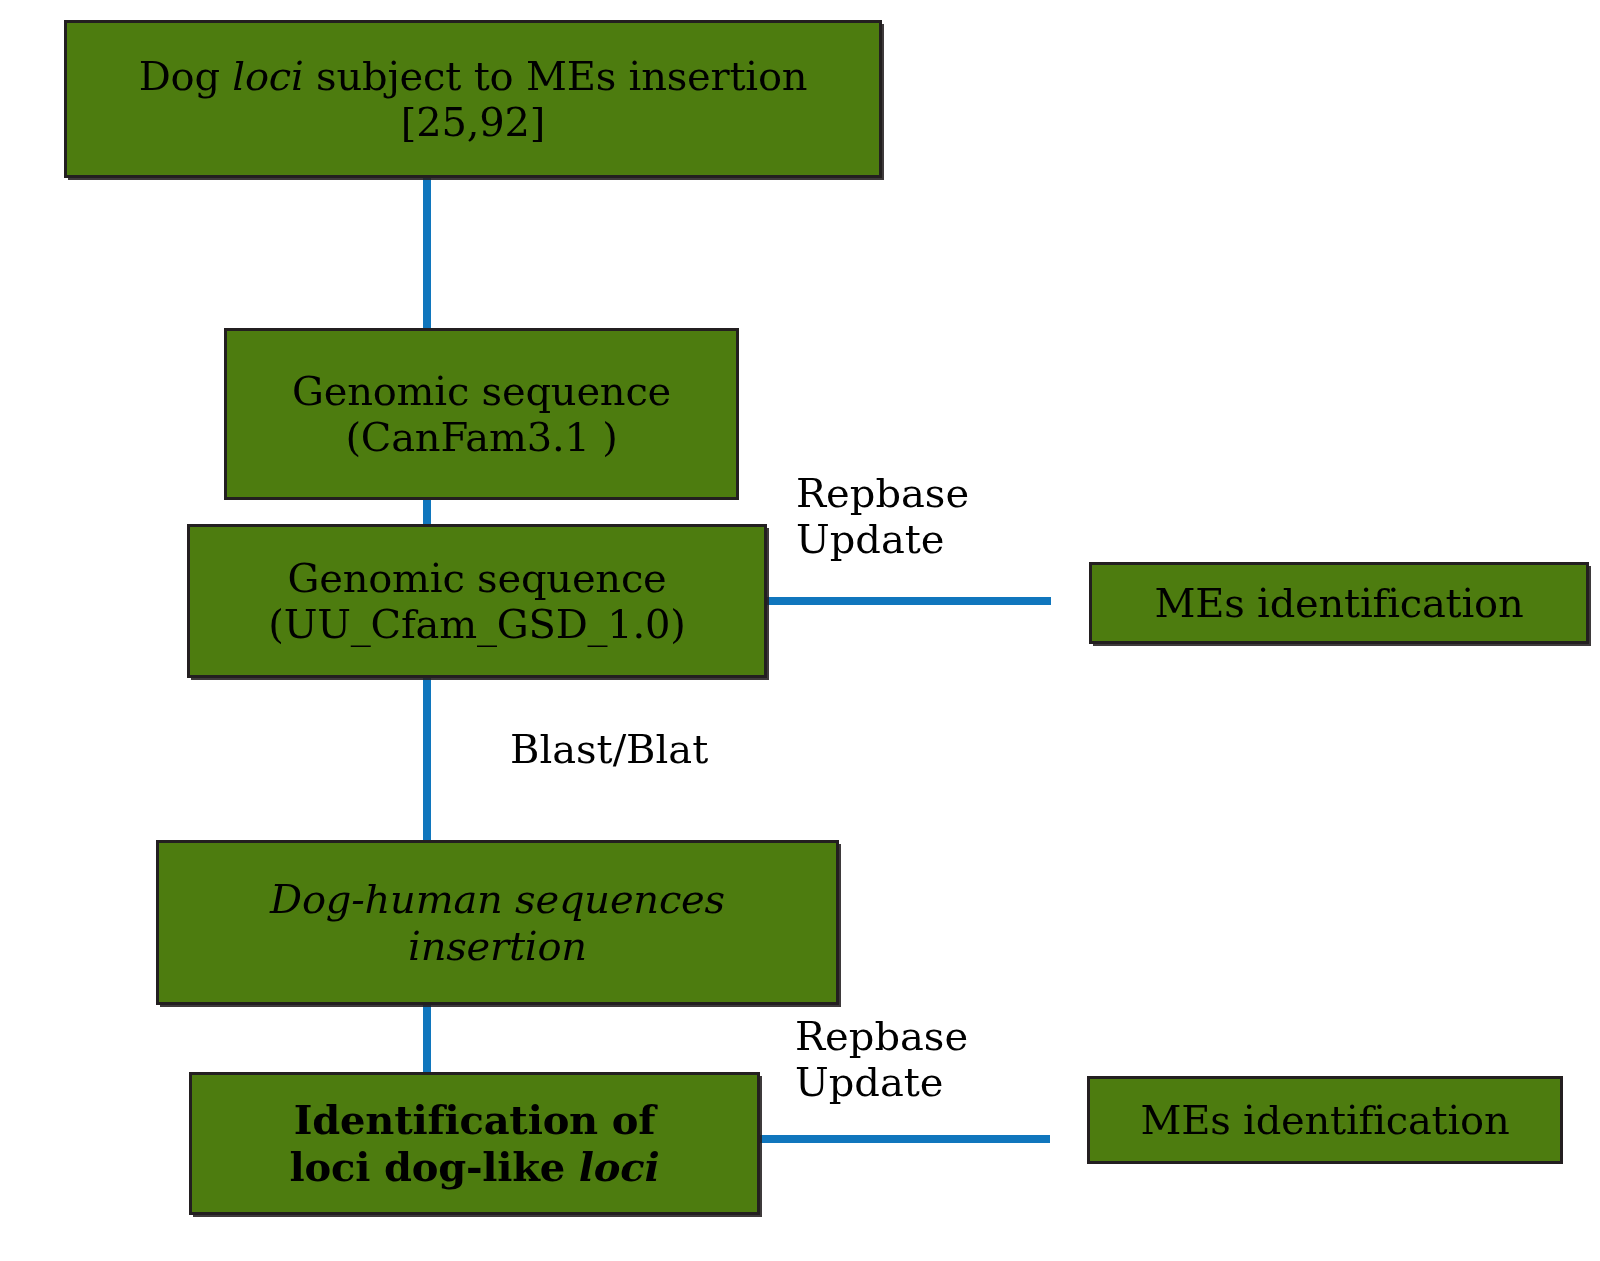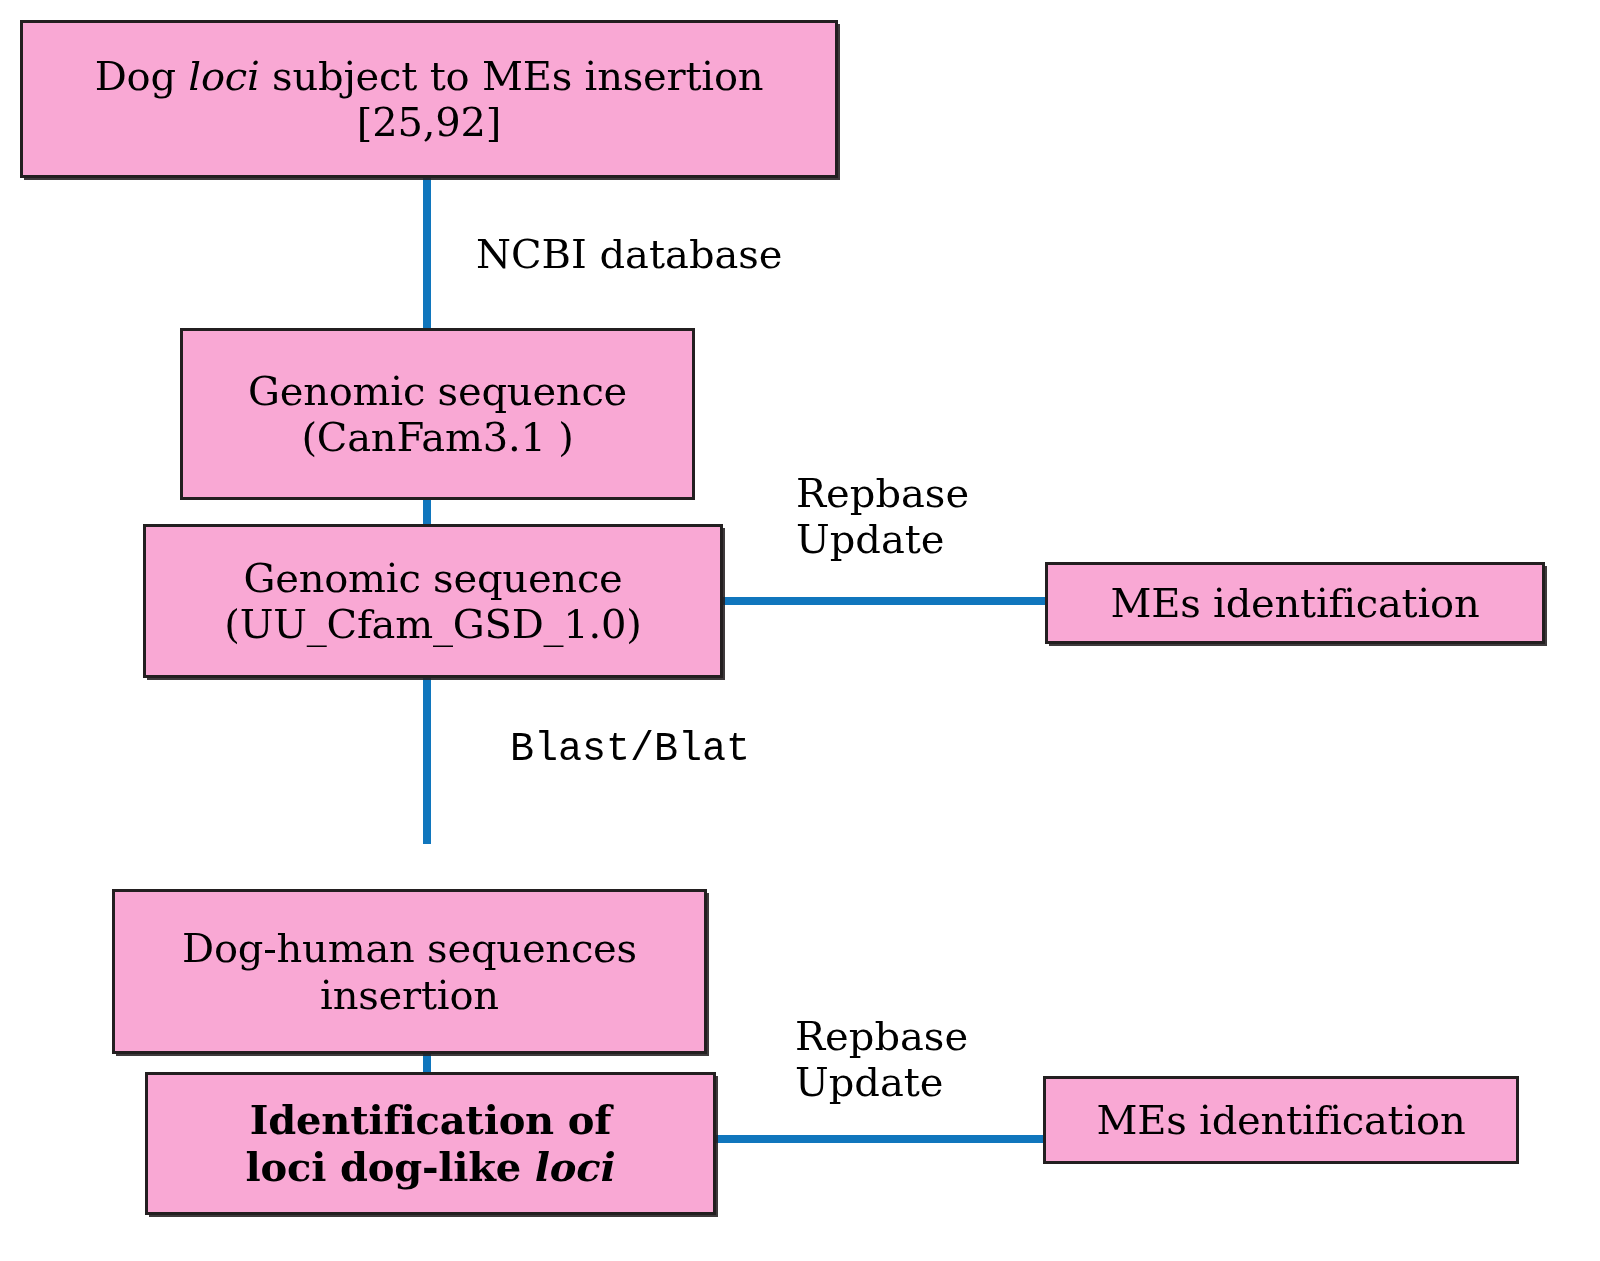--- a/index.html
+++ b/index.html
@@ -15,27 +15,28 @@
     background: #ffffff;
     overflow: hidden;
     font-family: "DejaVu Serif", "Liberation Serif", serif;
     color: #000000;
   }
 
   
   .node {
     position: absolute;
     box-sizing: border-box;
-    background: #f9a8d4;
+    background: #4d7c0f;
     border: 3px solid #231f20;
     display: flex;
     align-items: center;
     justify-content: center;
     text-align: center;
     z-index: 3;
+    margin-left: 44px;
   }
   .node .txt {
     display: block;
     line-height: 1.16;
     letter-spacing: -0.2px;
     padding: 0 10px;
     white-space: pre-line;
   }
   .node.shadowed {
     box-shadow: 3px 3px 0 -1px rgba(35,31,32,0.88);
@@ -47,21 +48,21 @@
 
   #node-canfam        { left: 180px;  top: 328px;  width: 515px; height: 172px; }
   #node-canfam .txt   { font-size: 40px; }
 
   #node-uucfam        { left: 143px;  top: 524px;  width: 580px; height: 154px; }
   #node-uucfam .txt   { font-size: 40px; }
 
   #node-me-1          { left: 1045px; top: 562px;  width: 500px; height: 82px; }
   #node-me-1 .txt     { font-size: 40px; }
 
-  #node-comparison    { left: 112px;  top: 889px;  width: 595px; height: 165px; }
+  #node-comparison    { left: 112px;  top: 840px;  width: 683px; height: 165px; font-style: italic; }
   #node-comparison .txt { font-size: 40px; }
 
   #node-human-loci    { left: 145px;  top: 1072px; width: 571px; height: 143px; font-weight: bold; }
   #node-human-loci .txt { font-size: 40px; }
 
   #node-me-2          { left: 1043px; top: 1076px; width: 476px; height: 88px; }
   #node-me-2 .txt     { font-size: 40px; }
 
   
   .conn {
@@ -83,21 +84,21 @@
   .edge-label {
     position: absolute;
     font-size: 40px;
     line-height: 1.14;
     white-space: pre-line;
     z-index: 4;
     color: #000000;
   }
   #label-ncbi     { left: 476px; top: 232px; }
   #label-repbase-1{ left: 796px; top: 471px; }
-  #label-blast    { left: 510px; top: 727px; font-family: Liberation Mono, monospace; }
+  #label-blast    { left: 510px; top: 727px; }
   #label-repbase-2{ left: 795px; top: 1014px; }
 
   em { font-style: italic; }
 </style>
 </head>
 <body>
 
 <div id="canvas">
 
   <div class="conn v" id="conn-loci-canfam"></div>
@@ -128,20 +129,19 @@
   </div>
 
   <div class="node shadowed" id="node-human-loci">
     <span class="txt"><span>Identification of</span><br><span>loci dog-like </span><em>loci</em></span>
   </div>
 
   <div class="node" id="node-me-2">
     <span class="txt">MEs identification</span>
   </div>
 
-  <div class="edge-label" id="label-ncbi">NCBI database</div>
   <div class="edge-label" id="label-repbase-1">Repbase
 Update</div>
   <div class="edge-label" id="label-blast">Blast/Blat</div>
   <div class="edge-label" id="label-repbase-2">Repbase
 Update</div>
 
 </div>
 
 </body></html>

